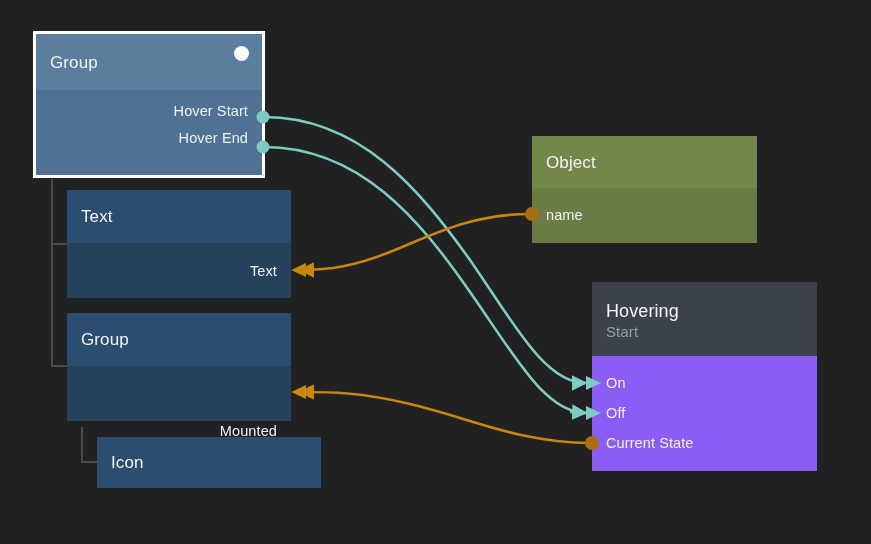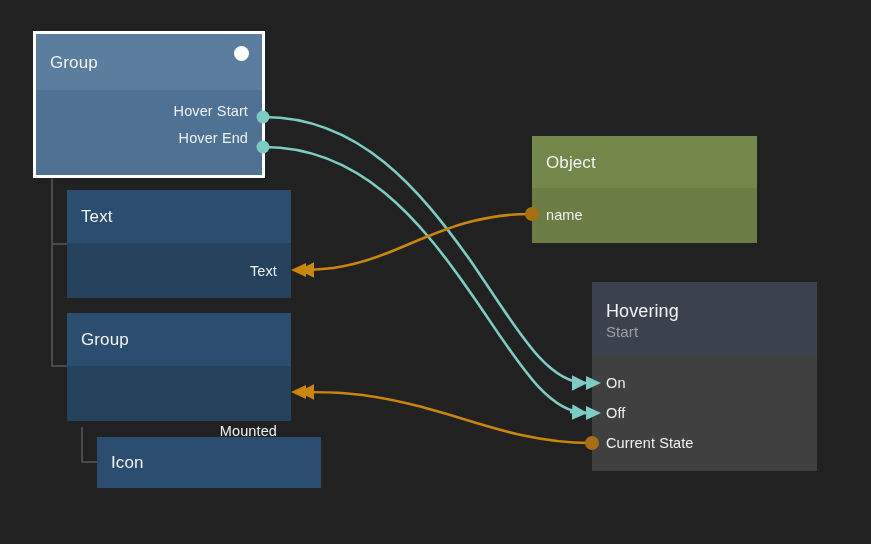--- a/index.html
+++ b/index.html
@@ -128,21 +128,21 @@
   #node-icon   .node-header { height: 51px; }
 
   
   #node-object { left: 532px; top: 136px; width: 225px; height: 107px; }
   #node-object .node-header { height: 52px; background: #74874a; }
   #node-object .node-ports  { background: #6b7d44; }
 
   
   #node-hovering { left: 592px; top: 282px; width: 225px; height: 189px; }
   #node-hovering .node-header { height: 74px; background: #3c424d; padding-top: 4px; }
-  #node-hovering .node-ports  { background: #404040; }
+  #node-hovering .node-ports  { background: #8b5cf6; }
   #node-hovering .node-title { font-size: 18px; }
 
   
   .tree-line {
     position: absolute;
     background: #4a4a4a;
   }
 </style>
 </head>
 <body>

